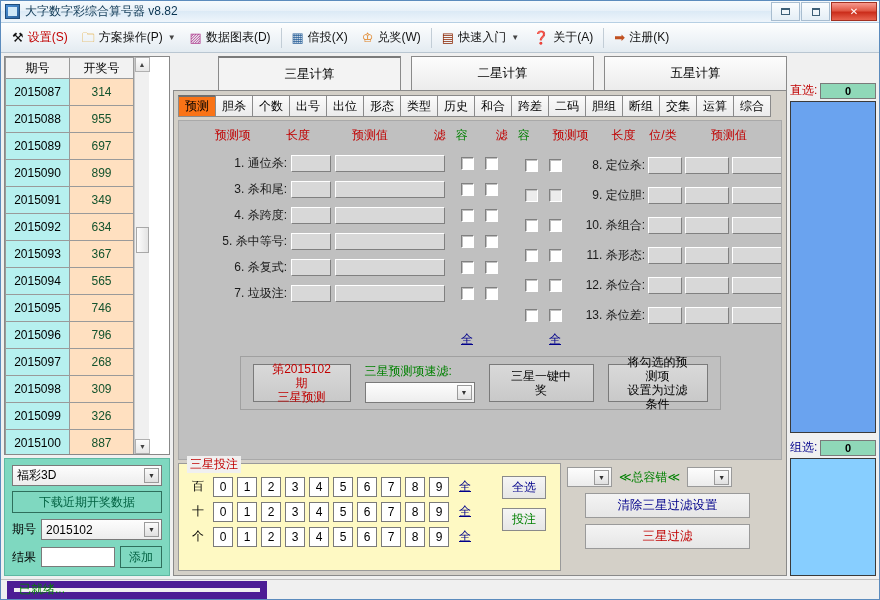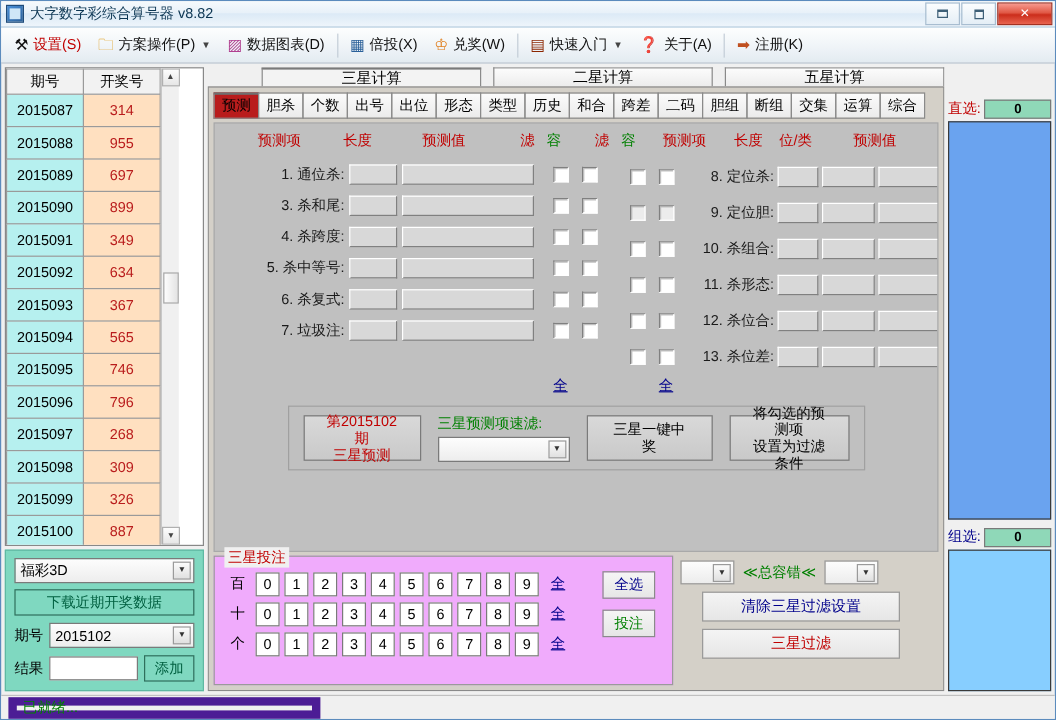--- a/index.html
+++ b/index.html
@@ -95,21 +95,21 @@
     border:1px solid #9a9a9a;
     font-size:12px;font-weight:normal;color:#000;
   }
   table.grid td {
     height:27px;
     border:1px solid #9a9a9a;
     text-align:center;
     font-size:12px;
   }
   td.c-period { background:#b6f0ef; color:#000; }
-  td.c-num { background:#ffe0c0; color:#b91c1c; }
+  td.c-num { background:#ffe0c0; color:#14532d; }
   .vscroll {
     width:15px;
     background:#f0f0f0;
     border-left:1px solid #c8c8c8;
     display:flex;flex-direction:column;align-items:center;
     position:relative;
   }
   .vs-arrow {
     width:15px;height:15px;
     background:linear-gradient(to bottom,#fdfdfd,#e6e6e6);
@@ -153,21 +153,21 @@
     display:flex;align-items:center;justify-content:center;
     color:#006040; font-size:12px;
   }
   .row-inline { display:flex;align-items:center;margin-top:6px;gap:5px; }
   .lbl-sm{font-size:12px;color:#000;}
   .txtbox{
     height:20px;background:#fff;border:1px solid #7a7a7a;flex:1;
   }
   
   .maincol { flex:1; display:flex; flex-direction:column; overflow:hidden;}
-  .toptabs { display:flex; height:16px; gap:10px;margin-left:45px; }
+  .toptabs { display:flex; height:34px; gap:10px;margin-left:45px; }
   .toptab {
     flex:1;
     background:linear-gradient(to bottom,#fcfcfc,#ececec);
     border:1px solid #8a8a8a;
     border-bottom:none;
     display:flex;align-items:center;justify-content:center;
     font-size:12.5px;
   }
   .toptab.active {
     background:#f3f3f3;
@@ -184,21 +184,21 @@
   }
   .subtabs{ display:flex; height:22px; }
   .subtab{
     min-width:32px;padding:0 6px;
     background:linear-gradient(to bottom,#fbfbfb,#ebebeb);
     border:1px solid #8a8a8a;
     margin-right:-1px;
     display:flex;align-items:center;justify-content:center;
     font-size:12px;
   }
-  .subtab.active{ background:#b91c1c; border-top:2px solid #6f6f6f;}
+  .subtab.active{ background:#f97316; border-top:2px solid #6f6f6f;}
   .form-area{
     flex:1;margin-top:3px;
     border:1px solid #a9a9a9;
     background:#c0c0c0;
     position:relative;
     padding:6px 8px;
     overflow:hidden;
   }
   .hdr-row{ display:flex; font-size:12px; margin-bottom:8px; height:15px;}
   .hdr{ text-align:center; }
@@ -233,21 +233,21 @@
     font-size:12px;line-height:14px;text-align:center;
     padding:3px 16px;
   }
   
   .bottom-area{ height:108px; margin-top:3px; display:flex; gap:6px; }
   .bet-group{
     flex:1;
     border:1px solid #9a9a9a;
     position:relative;
     padding:10px 8px 4px 8px;
-    background:#f0abfc;
+    background:#fef9c3;
   }
   .grp-title{
     position:absolute;top:-8px;left:8px;background:#f0f0f0;
     padding:0 3px;font-size:12px;
   }
   .bet-row{ display:flex;align-items:center;height:25px;gap:4px; }
   .bet-lbl{ width:22px;text-align:center;font-size:12px; }
   .digit{
     width:20px;height:20px;
     background:#fff;border:1px solid #7a7a7a;

